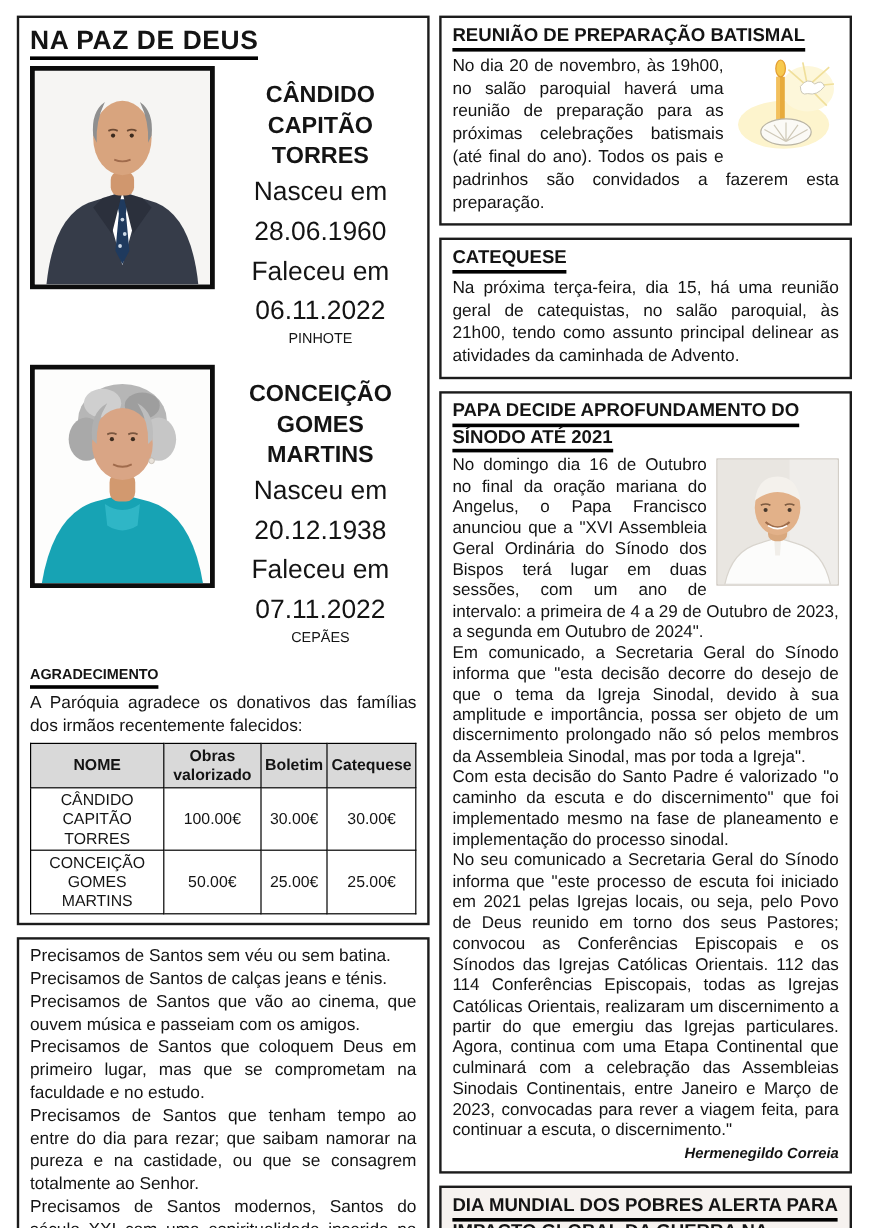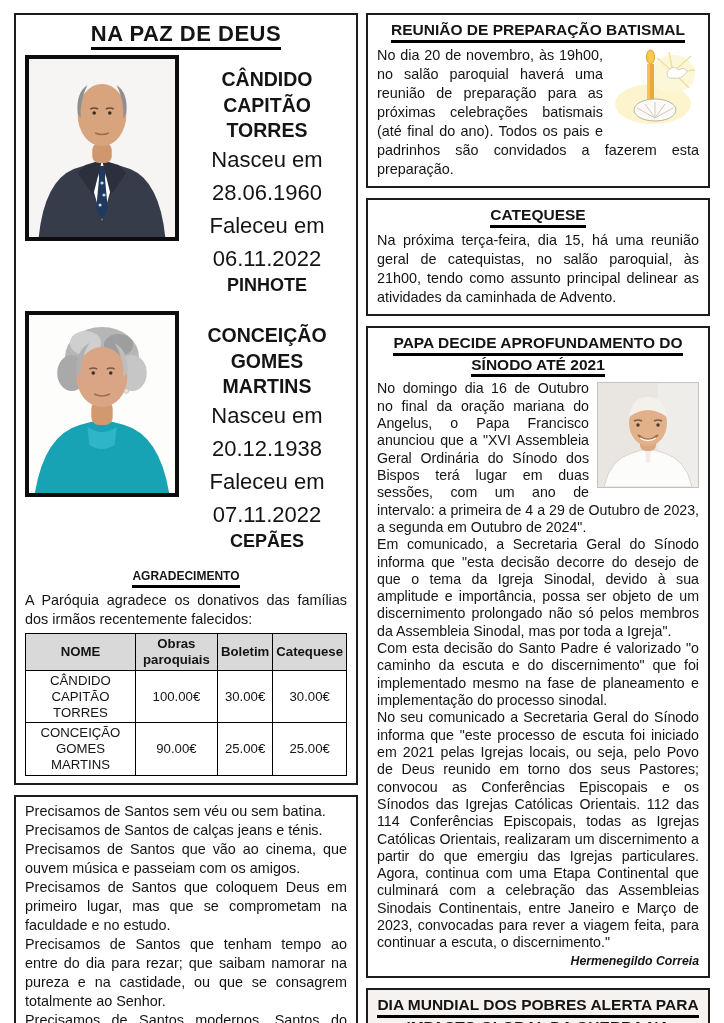--- a/index.html
+++ b/index.html
@@ -1,33 +1,33 @@
 <!DOCTYPE html>
 <html><head>
 <meta charset="utf-8">
 <style>
   html,body{margin:0;padding:0;background:#fff;}
   body{width:724px;min-height:1023px;font-family:"Liberation Sans",sans-serif;color:#141414;}
   .page{display:flex;gap:8px;padding:13px 14px;box-sizing:border-box;}
   .col{display:flex;flex-direction:column;gap:10px;width:344px;flex:none;}
   .box{border:2px solid #1c1c1c;padding:5px 9px 7px;box-sizing:border-box;background:#fff;}
-  .sec-title{text-align:center;font-weight:bold;margin:1px 0 3px;line-height:1.15;}
+  .sec-title{text-align:left;font-weight:bold;margin:1px 0 3px;line-height:1.15;}
   .sec-title .ul{display:inline-block;border-bottom:3px solid #000;padding-bottom:1px;}
   .sec-title.big{font-size:22px;letter-spacing:.5px;}
   .sec-title.mid{font-size:12px;}
   .sec-title.small{font-size:15.5px;}
   .body-text{text-align:justify;font-size:14.4px;line-height:1.32;margin:0;}
   
   .person{display:flex;gap:8px;margin-top:5px;}
   .photo{width:146px;height:178px;border:4px solid #0d0d0d;flex:none;box-sizing:content-box;}
   .photo svg{display:block;width:100%;height:100%;}
   .pinfo{flex:1;display:flex;flex-direction:column;align-items:center;justify-content:space-between;text-align:center;padding:12px 0 10px;}
   .pname{font-size:19.5px;font-weight:bold;line-height:1.3;}
   .pdates{font-size:22px;line-height:1.5;}
-  .pplace{font-size:18px;font-weight:bold;}
+  .pplace{font-size:12px;font-weight:normal;}
   
   .agr-title{margin-top:8px;}
   table.don{width:100%;border-collapse:collapse;font-size:13.2px;margin-top:4px;}
   table.don th,table.don td{border:1.6px solid #000;text-align:center;padding:2px 3px;line-height:1.2;}
   table.don th{background:#D9D9D9;font-weight:bold;}
   
   .santos p{margin:0;}
   
   .float-art{float:right;margin:2px 0 3px 8px;}
   .pope-frame{width:100px;height:104px;border:1px solid #c9c2ba;}
@@ -120,35 +120,35 @@
           <div class="pplace">CEPÃES</div>
         </div>
       </div>
 
       <div class="sec-title mid agr-title"><span class="ul">AGRADECIMENTO</span></div>
       <p class="body-text">A Paróquia agradece os donativos das famílias dos irmãos recentemente falecidos:</p>
       <table class="don">
         <thead>
             <tr id="don-head">
               <th>NOME</th>
-              <th>Obras paroquiais</th>
+              <th>Obras valorizado</th>
               <th>Boletim</th>
               <th>Catequese</th>
             </tr>
           </thead>
         <tbody id="don-body">
             <tr>
               <td>CÂNDIDO CAPITÃO TORRES</td>
               <td>100.00€</td>
               <td>30.00€</td>
               <td>30.00€</td>
             </tr>
             <tr>
               <td>CONCEIÇÃO GOMES MARTINS</td>
-              <td>90.00€</td>
+              <td>50.00€</td>
               <td>25.00€</td>
               <td>25.00€</td>
             </tr>
           </tbody>
       </table>
     </div>
 
     <div class="box santos">
       <div id="santos-paragraphs">
           <p class="body-text"><span>Precisamos de Santos sem véu ou sem batina.</span></p>

